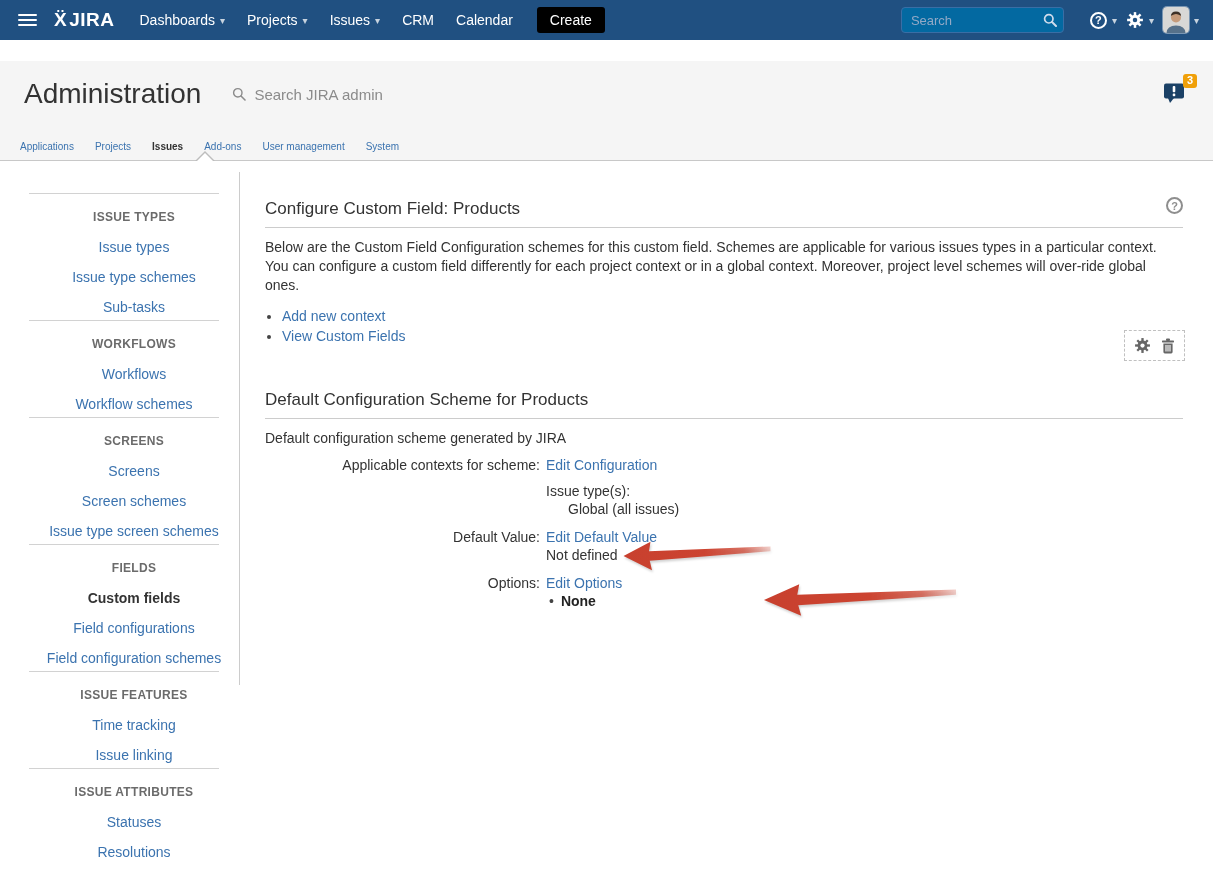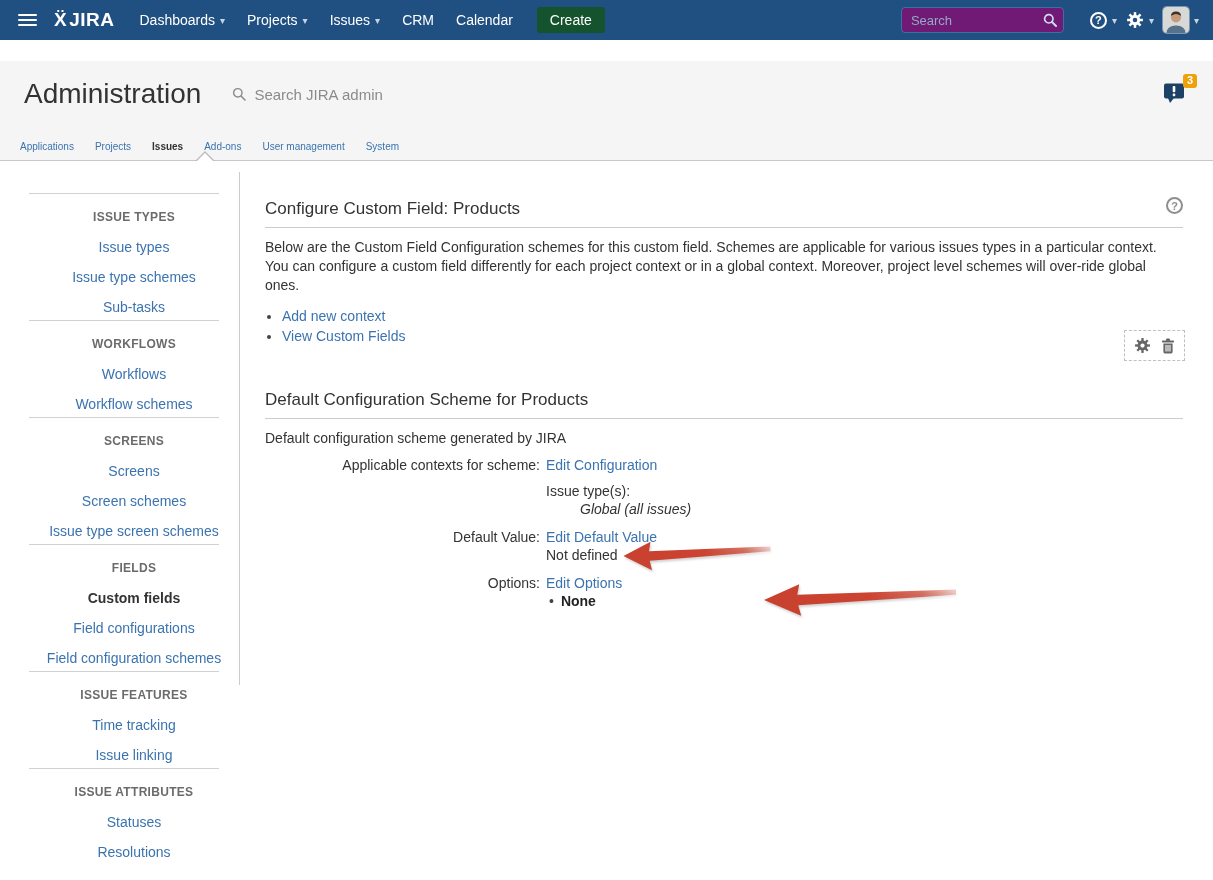--- a/index.html
+++ b/index.html
@@ -16,27 +16,27 @@
     height:40px; background:#205081; display:flex; align-items:center;
     padding:0 14px 0 18px; color:#fff;
   }
   .burger { display:flex; flex-direction:column; gap:3px; width:19px; margin-right:17px; cursor:pointer; }
   .burger i { display:block; height:2px; background:#fff; border-radius:1px; }
   .logo { display:flex; align-items:center; font-weight:bold; font-size:19px; letter-spacing:.5px; margin-right:14px; cursor:pointer; }
   .logo .mark { margin-right:2px; }
   .nav-item { font-size:14px; padding:0 11px; display:flex; align-items:center; cursor:pointer; white-space:nowrap; }
   .caret { font-size:10px; margin-left:5px; color:rgba(255,255,255,.75); }
   .create-btn {
-    margin-left:13px; background:#14532d; color:#fff; border:none; border-radius:3px;
+    margin-left:13px; background:#000000; color:#fff; border:none; border-radius:3px;
     font-family:inherit; font-size:14px; padding:5px 13px; height:26px; cursor:pointer;
   }
   .nav-spacer { flex:1; }
   .nav-search { position:relative; width:163px; height:26px; margin-right:17px; }
   .nav-search input {
-    width:100%; height:100%; background:#701a75; border:1px solid #3a6ea5; border-radius:4px;
+    width:100%; height:100%; background:#0369a1; border:1px solid #3a6ea5; border-radius:4px;
     color:#cfdcec; font-family:inherit; font-size:13px; padding:0 26px 0 9px; outline:none;
   }
   .nav-search input::placeholder { color:#93a9c6; }
   .nav-search svg { position:absolute; right:7px; top:6px; }
   .nav-icon { display:flex; align-items:center; margin-left:9px; cursor:pointer; }
   .help-circle {
     width:17px; height:17px; border:2px solid #fff; border-radius:50%;
     display:flex; align-items:center; justify-content:center;
     font-size:11px; font-weight:bold; color:#fff;
   }
@@ -102,21 +102,21 @@
   .blue, .ctx-links a { color:#3b73af; }
 
   .scheme-block { margin-top:46px; }
   .subtitle { font-size:14px; margin:11px 0 0; }
 
   .rows { margin-top:9px; font-size:14px; line-height:18px; }
   .row { display:flex; margin-top:10px; }
   .row-label { width:275px; text-align:right; flex-shrink:0; color:#333; }
   .row-value { margin-left:6px; }
   .sub-label { margin-top:8px; }
-  .sub-value { margin-left:34px;font-style:italic; }
+  .sub-value { margin-left:22px; }
   .opt-bullet { margin-top:0; }
   .opt-bullet .dot { margin:0 7px 0 3px; color:#444; }
   .opt-bullet b { color:#222; }
 
   
   .ops-box {
     position:absolute; right:28px; top:330px; border:1px dashed #c0c0c0;
     padding:6px 9px; display:flex; align-items:center; gap:10px; background:#fff;
   }
   .ops-box svg { cursor:pointer; }

